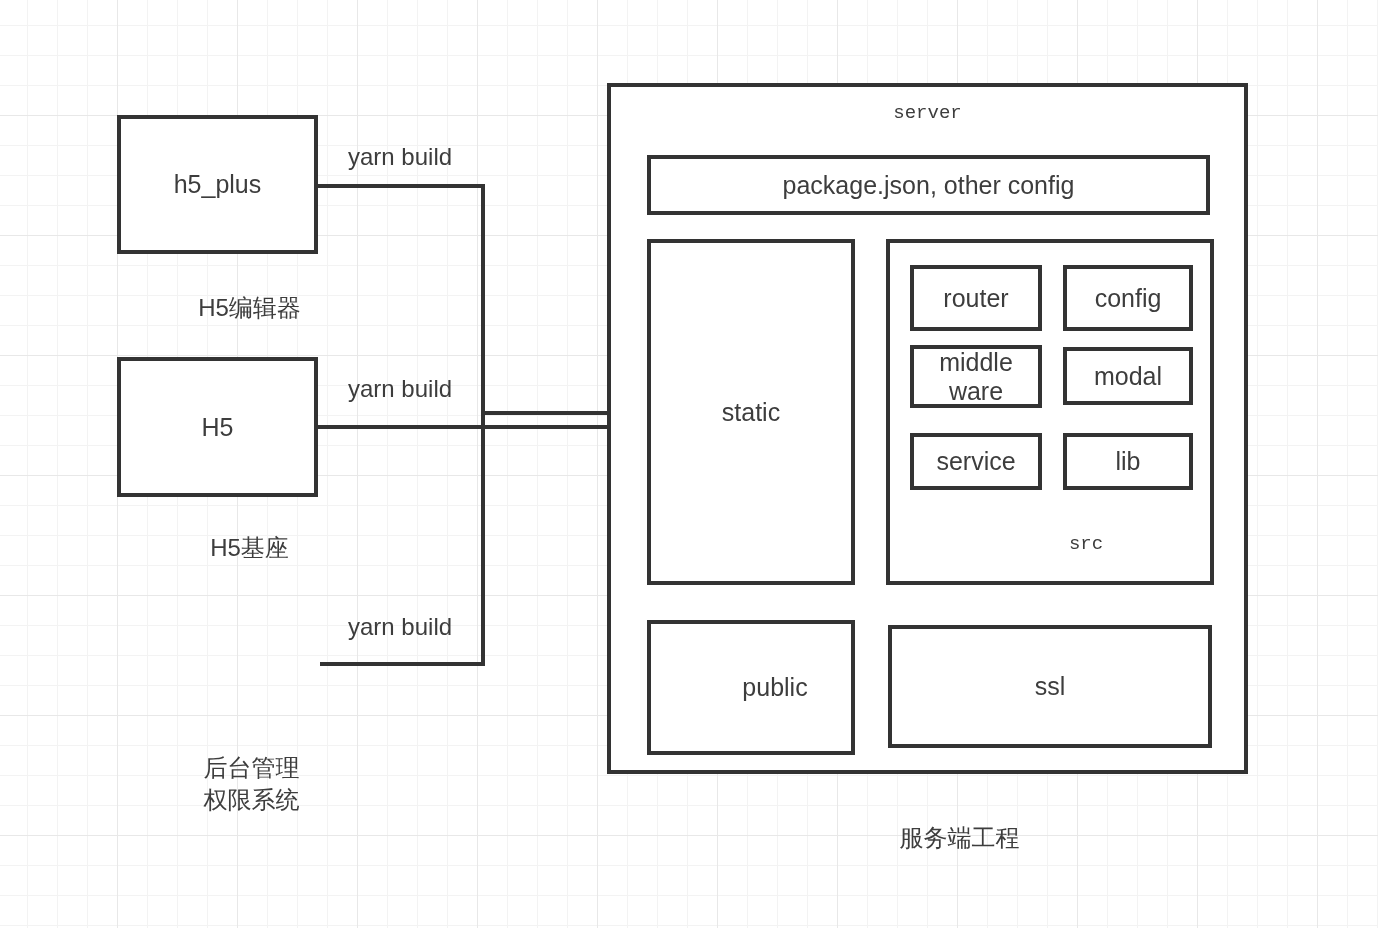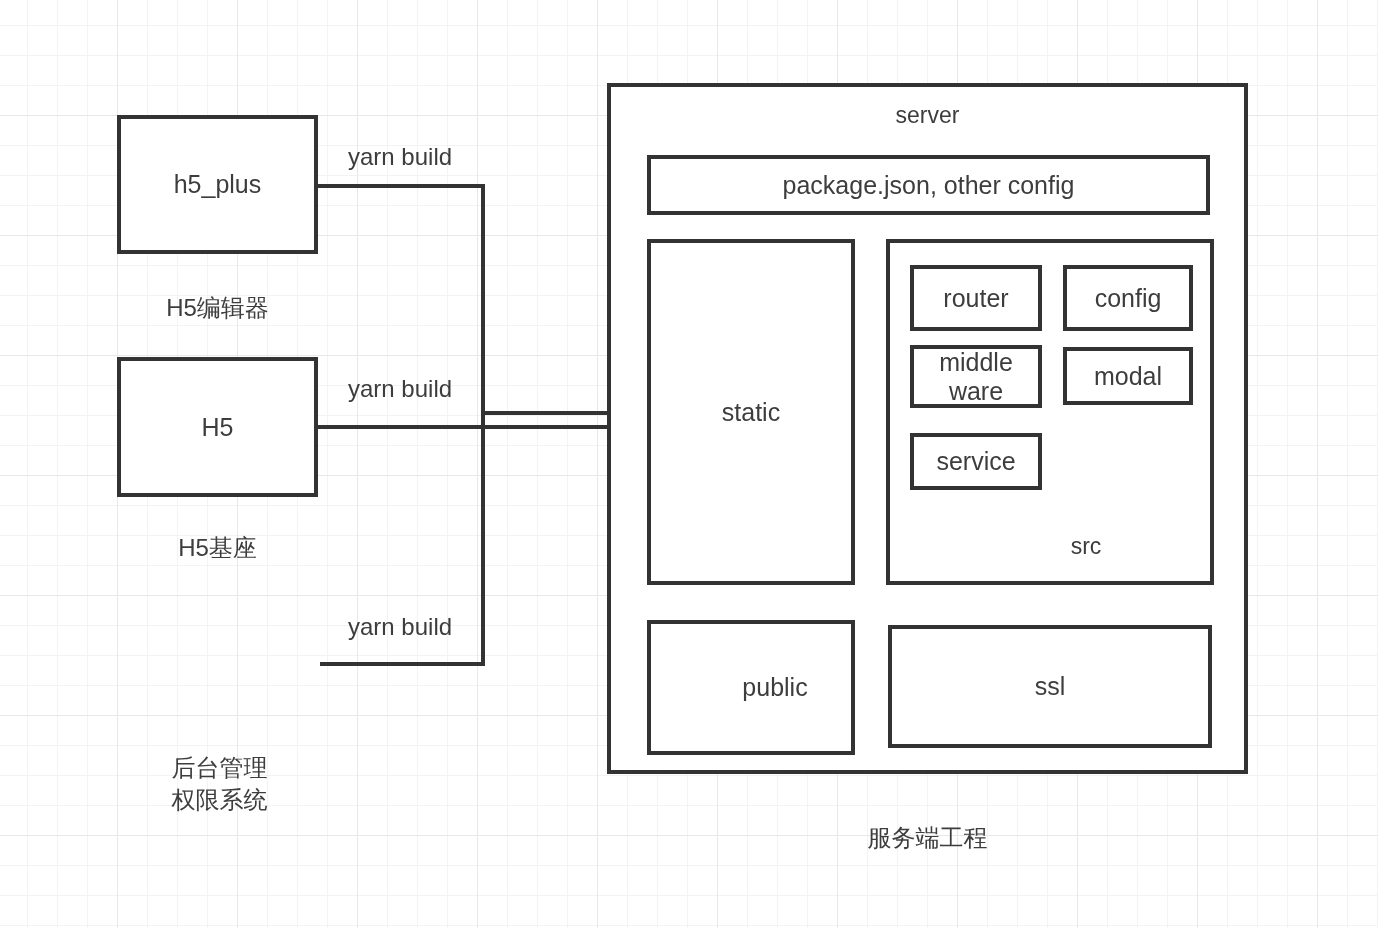--- a/index.html
+++ b/index.html
@@ -37,32 +37,34 @@
     box-sizing: border-box;
     border: 4px solid #333333;
     background: #ffffff;
   }
   .caption {
     position: absolute;
     font-size: 24px;
     text-align: center;
     line-height: 1.35;
     color: #3d3d3d;
+    padding-left: 32px;
   }
   .edge-label {
     position: absolute;
     font-size: 24px;
     color: #3d3d3d;
     white-space: nowrap;
   }
   .title-label {
     position: absolute;
-    font-size: 23px;
+    font-size: 19px;
     text-align: center;
     color: #3d3d3d;
+    font-family: Liberation Mono, monospace;
   }
   .connectors {
     position: absolute;
     left: 0; top: 0;
     pointer-events: none;
   }
   .connectors path, .connectors polyline {
     stroke: #333333;
     stroke-width: 4;
     fill: none;
@@ -127,20 +129,23 @@
   </div>
   <div class="node mod-narrow" style="left:910px; top:345px; width:132px; height:63px;">
     <span>middle ware</span>
   </div>
   <div class="node mod-narrow" style="left:1063px; top:347px; width:130px; height:58px;">
     <span>modal</span>
   </div>
   <div class="node mod-narrow" style="left:910px; top:433px; width:132px; height:57px;">
     <span>service</span>
   </div>
+  <div class="node mod-narrow" style="left:1063px; top:433px; width:130px; height:57px;">
+    <span>lib</span>
+  </div>
   <div class="title-label" style="left:886px; top:533px; width:328px;padding-left:36px;">src</div>
 
   <div class="node" style="left:647px; top:620px; width:208px; height:135px;padding-left:48px;">
     <span>public</span>
   </div>
   <div class="node" style="left:888px; top:625px; width:324px; height:123px;">
     <span>ssl</span>
   </div>
 
   <div class="caption" style="left:607px; top:822px; width:641px;">服务端工程</div>

